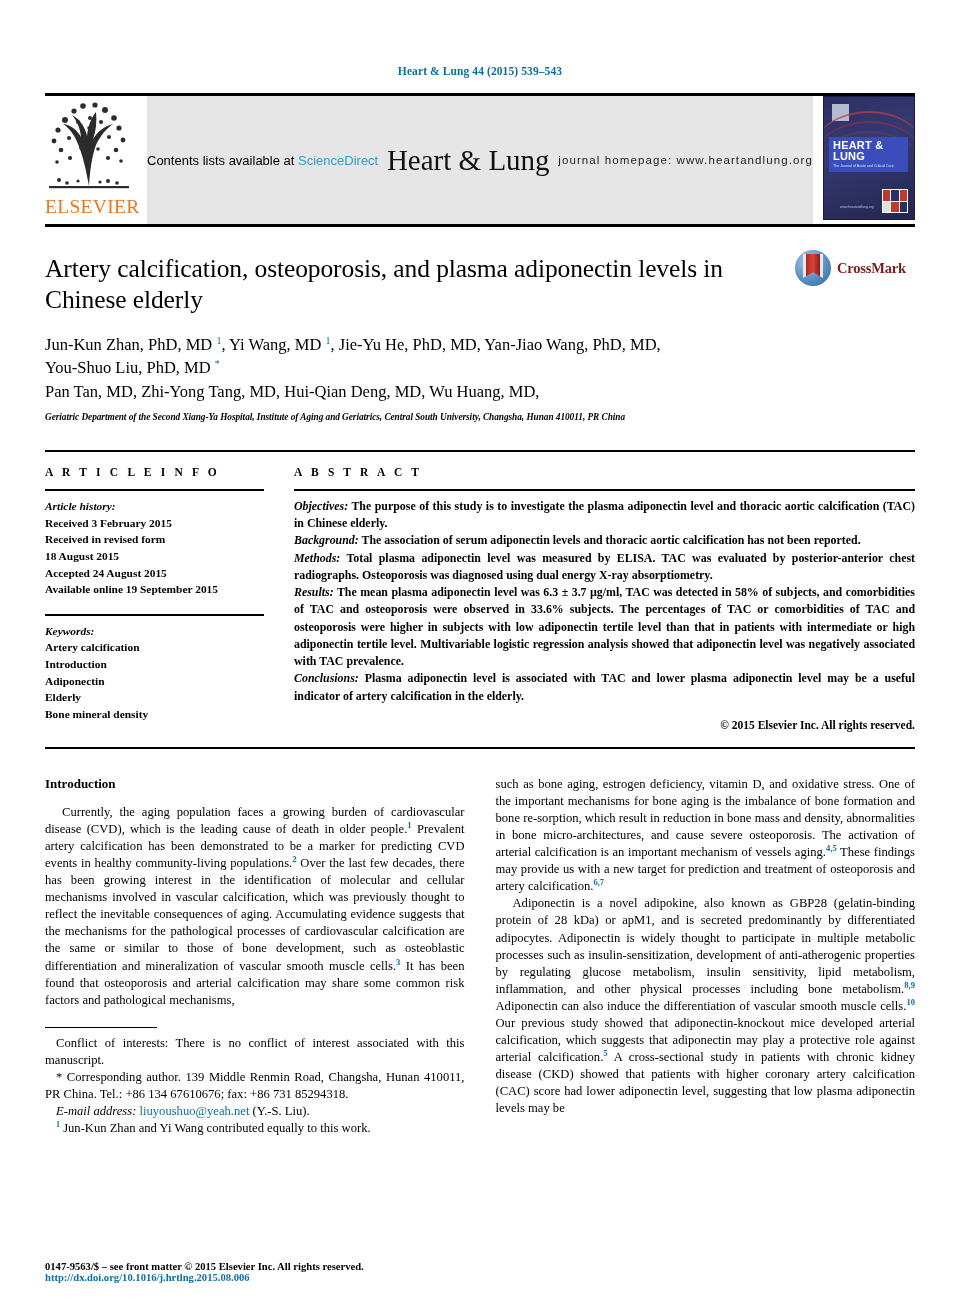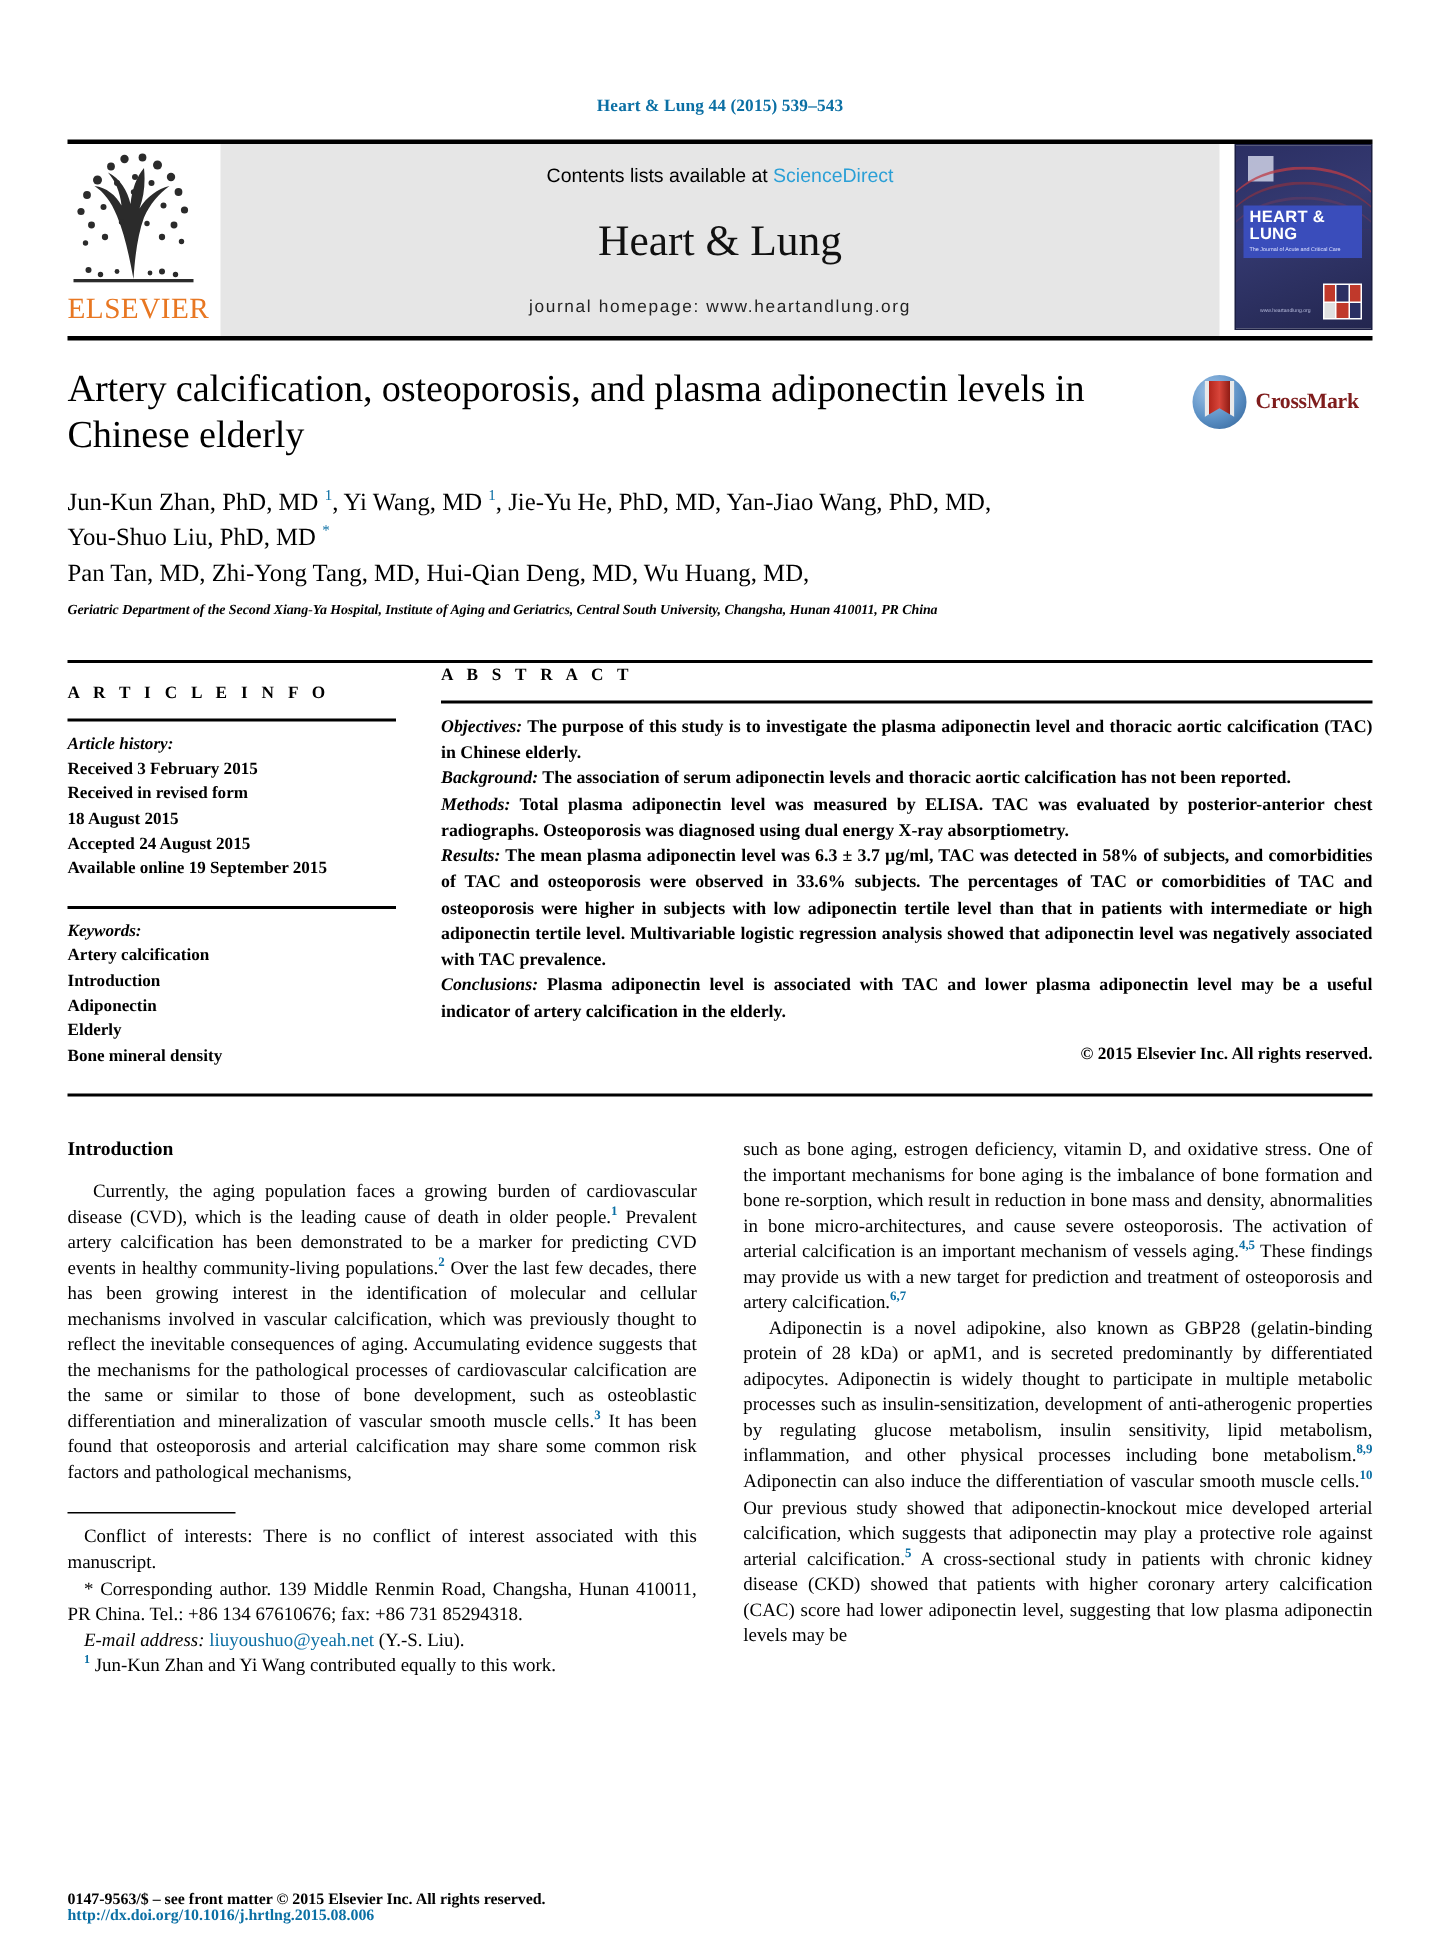--- a/index.html
+++ b/index.html
@@ -66,21 +66,21 @@
     line-height: 1;
     margin-top: 1px;
     font-weight: normal;
   }
   .banner {
     flex: 1 1 auto;
     background: #e6e6e6;
     margin-left: 10px;
     margin-right: 10px;
     display: flex;
-    flex-direction: column;
+    flex-direction: row;
     justify-content: space-between;
     align-items: center;
     padding: 13px 0 13px 0;
     box-sizing: border-box;
   }
   .banner .contents {
     font-size: 13px;
     font-family: "Liberation Sans", sans-serif;
     color: #000;
   }
@@ -174,21 +174,21 @@
   .cover .cov-swatch i:nth-child(6){ background:#2b2f63; }
 
   .masthead-bottom {
     border-top: 3px solid #000;
     margin-top: 0;
   }
 
   
   .titleblock {
     position: relative;
-    padding-top: 16px;
+    padding-top: 26px;
   }
   h1.article-title {
     font-family: "Liberation Serif", serif;
     font-size: 25.5px;
     font-weight: normal;
     line-height: 1.23;
     margin: 0;
     padding-right: 130px;
     letter-spacing: -0.1px;
   }
@@ -255,21 +255,21 @@
   }
   .col-info {
     width: 233px;
     flex: 0 0 233px;
     padding-top: 14px;
     padding-right: 14px;
     box-sizing: border-box;
   }
   .col-abs {
     flex: 1 1 auto;
-    padding-top: 2px;
+    padding-top: 14px;
     padding-left: 16px;
     box-sizing: border-box;
     border-left: 0;
   }
   .sect-label {
     font-family: "Liberation Serif", serif;
     font-size: 11.5px;
     font-weight: bold;
     letter-spacing: 3.2px;
     margin-bottom: 11px;

